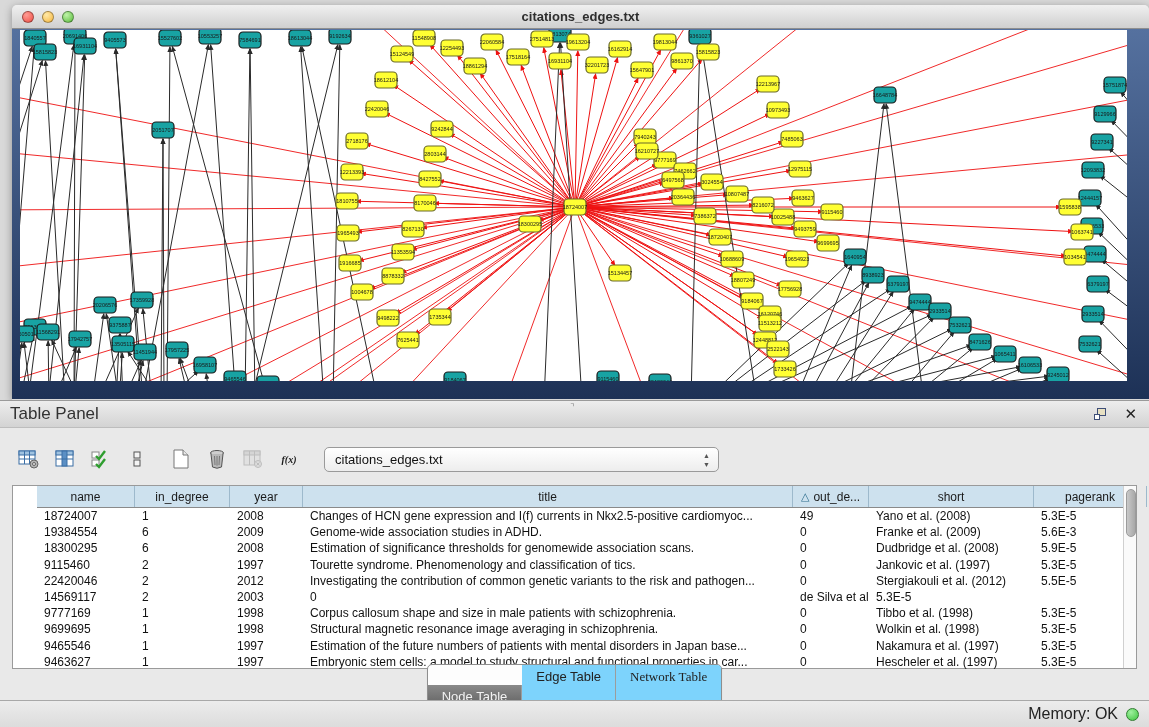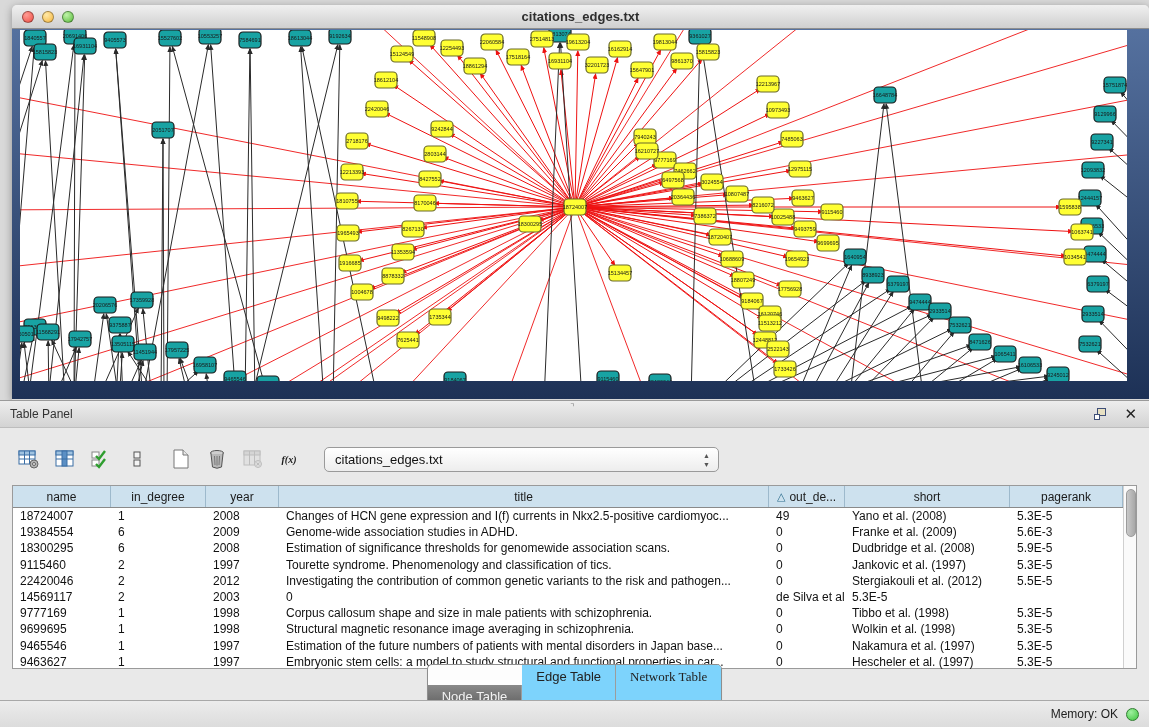--- a/index.html
+++ b/index.html
@@ -21,21 +21,21 @@
     font-weight:bold; color:#2e2e2e; }
   .net-body { height:370px; background:linear-gradient(#55719f,#1d3156);
     padding:1px 22px 18px 8px; }
   .net-canvas { width:1107px; height:351px; background:#ffffff; overflow:hidden; }
   .net-canvas svg { display:block; }
 
   
   .tp-header { position:absolute; left:0; top:400px; width:1149px; height:28px;
     background:linear-gradient(#ededed,#d3d3d3); border-top:1px solid #9a9a9a;
     border-bottom:1px solid #bdbdbd; display:flex; align-items:center; }
-  .tp-title { font-size:12px; color:#333; margin-left:10px; flex:1; }
+  .tp-title { font-size:17px; color:#333; margin-left:10px; flex:1; }
   .tp-resize { position:absolute; left:570px; top:2px; width:10px; height:8px;
     color:#8a8a8a; font-size:9px; line-height:8px; }
   .tp-float { width:14px; height:13px; position:relative; margin-right:16px; }
   .tp-float .sq1 { position:absolute; left:3px; top:0; width:9px; height:8px;
     border:1px solid #3e4e78; background:#e7e0c2; }
   .tp-float .sq2 { position:absolute; left:0; top:6px; width:6px; height:6px;
     border:1px solid #3e4e78; background:#fff; }
   .tp-close { font-size:15px; font-weight:bold; color:#222; margin-right:12px; line-height:14px; }
 
   .tp-body { position:absolute; left:0; top:428px; width:1149px; height:272px; background:#e9e9e9; }
@@ -46,21 +46,21 @@
   .fx { font-family:"Liberation Serif","DejaVu Serif",serif; font-style:italic;
     font-weight:bold; font-size:10px; color:#1a1a1a; }
   .combo { width:395px; height:25px; margin-left:14px; border:1px solid #9a9a9a; border-radius:5px;
     background:linear-gradient(#ffffff,#ededed); display:flex; align-items:center;
     font-size:13px; color:#111; padding-left:10px; position:relative; }
   .combo .arrows { position:absolute; right:8px; top:3px; font-size:7px; line-height:9px;
     color:#555; text-align:center; }
 
   .tablewrap { position:absolute; left:12px; top:57px; width:1125px; height:184px;
     background:#ffffff; border:1px solid #9a9a9a; display:flex; }
-  .grid { width:1110px; }
+  .grid { width:1110px;padding-left:24px; }
   .thead { display:grid; grid-template-columns:98px 95px 73px 490px 76px 165px 113px;
     height:22px; background:#cde1ee; border-bottom:1px solid #8a8a8a; }
   .th { font-size:12px; color:#1a1a1a; display:flex; align-items:center; justify-content:center;
     border-right:1px solid #9db9cc; overflow:hidden; white-space:nowrap; }
   .th .sort { color:#2e6e8e; margin-right:4px; font-size:11px; }
   .tbody { }
   .tr { display:grid; grid-template-columns:98px 95px 73px 490px 76px 165px 113px; height:16.2px; }
   .td { font-size:12px; line-height:16px; color:#111; padding-left:7px; overflow:hidden;
     white-space:nowrap; }
   .vscroll { width:15px; background:#fafafa; border-left:1px solid #d0d0d0; position:relative; }
@@ -71,21 +71,21 @@
     display:flex; justify-content:center; align-items:center; }
   .segment { display:flex; border:1px solid #8e8e8e; border-radius:5px; overflow:hidden;
     background:#fdfdfd; box-shadow:0 1px 1px rgba(0,0,0,.15); }
   .seg { font-size:13px; padding:4px 14px; color:#222; border-right:1px solid #9c9c9c; background:#7dd3fc; }
   .seg:last-child { border-right:none;font-family:Liberation Serif, serif; }
   .seg.sel { background:linear-gradient(#8a8a8a,#5f5f5f); color:#f2f2f2;margin-top:20px; }
 
   .statusbar { position:absolute; left:0; top:700px; width:1149px; height:27px;
     background:linear-gradient(#ececec,#dcdcdc); border-top:1px solid #a8a8a8;
     display:flex; align-items:center; justify-content:flex-end; }
-  .mem-label { font-size:12px; color:#222; margin-right:8px; }
+  .mem-label { font-size:16px; color:#222; margin-right:8px; }
   .mem-dot { width:13px; height:13px; border-radius:50%; margin-right:10px;
     background:radial-gradient(circle at 35% 30%, #9ff09f, #3ec53e); border:1px solid #2f7d2f; }
 </style>
 </head>
 <body>
 
 <div class="net-window">
   <div class="titlebar">
     <div class="lights">
       <div class="light red"></div>

